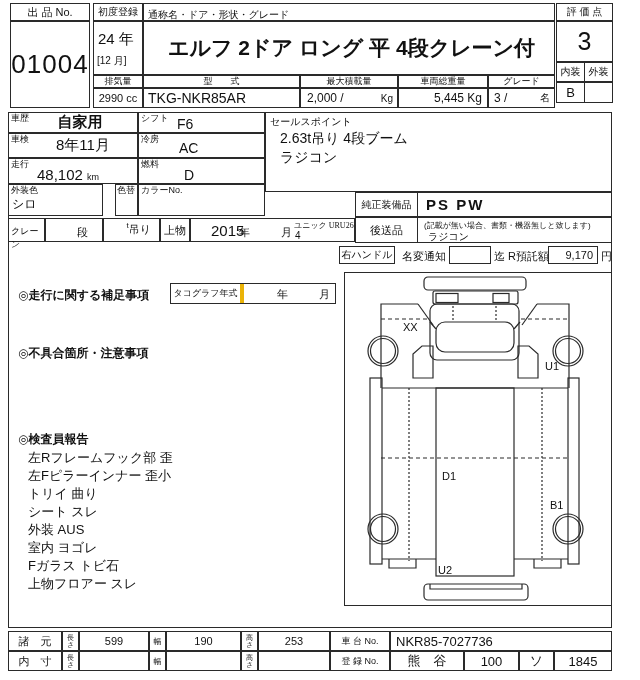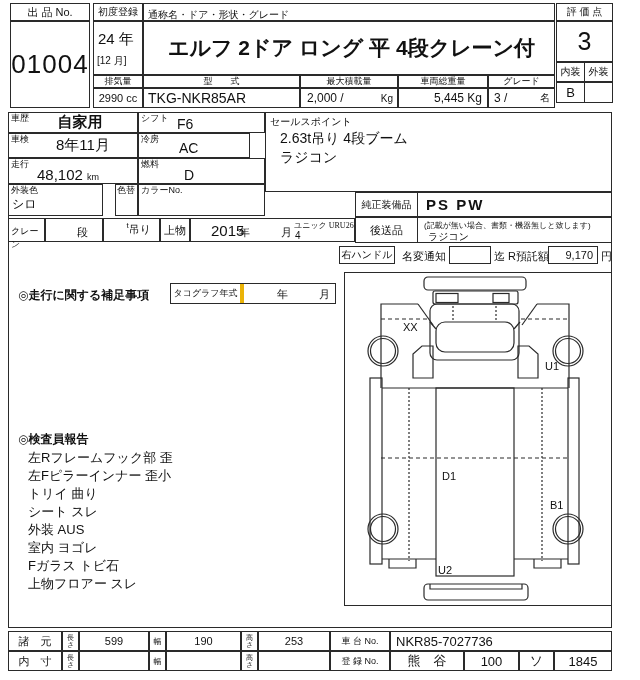--- a/index.html
+++ b/index.html
@@ -75,21 +75,21 @@
   </div>
   <div class="b" style="left:138px;top:112px;width:127px;height:21px;">
     <span class="tag">シフト</span>
     <div style="position:absolute;left:38px;top:3px;font-size:14px;">F6</div>
   </div>
 
   <div class="b" style="left:8px;top:133px;width:130px;height:25px;">
     <span class="tag">車検</span>
     <div class="ctr" style="height:100%;font-size:15px;padding-left:20px;">8年11月</div>
   </div>
-  <div class="b" style="left:138px;top:133px;width:112px;height:25px;">
+  <div class="b" style="left:138px;top:133px;width:127px;height:25px;">
     <span class="tag">冷房</span>
     <div style="position:absolute;left:40px;top:6px;font-size:14px;">AC</div>
   </div>
 
   <div class="b" style="left:8px;top:158px;width:130px;height:26px;">
     <span class="tag">走行</span>
     <div style="position:absolute;left:28px;top:7px;font-size:15px;">
       <span>48,102</span>
       <span style="font-size:9px;">km</span>
     </div>
@@ -158,20 +158,21 @@
   </div>
   <span class="nb" style="left:601px;top:249px;font-size:11px;">円</span>
 
   <div class="nb" style="left:18px;top:287px;font-size:12px;font-weight:bold;">◎走行に関する補足事項</div>
   <div class="b" style="left:170px;top:283px;width:166px;height:21px;">
     <div class="nb ctr" style="left:0;top:0;width:73px;height:19px;border-right:4px solid #eab308;font-size:9px;">タコグラフ年式</div>
     <span style="position:absolute;left:106px;top:3px;font-size:11px;">年</span>
     <span style="position:absolute;left:148px;top:3px;font-size:11px;">月</span>
   </div>
 
+  <div class="nb" style="left:18px;top:345px;font-size:12px;font-weight:bold;">◎不具合箇所・注意事項</div>
 
   <div class="nb" style="left:18px;top:431px;font-size:12px;font-weight:bold;">◎検査員報告</div>
   <div class="nb" style="left:28px;top:467px;font-size:13px;">左Fピラーインナー 歪小</div>
   <div class="nb" style="left:28px;top:449px;font-size:13px;">左Rフレームフック部 歪</div>
   <div class="nb" style="left:28px;top:485px;font-size:13px;">トリイ 曲り</div>
   <div class="nb" style="left:28px;top:503px;font-size:13px;">シート スレ</div>
   <div class="nb" style="left:28px;top:521px;font-size:13px;">外装 AUS</div>
   <div class="nb" style="left:28px;top:539px;font-size:13px;">室内 ヨゴレ</div>
   <div class="nb" style="left:28px;top:557px;font-size:13px;">Fガラス トビ石</div>
   <div class="nb" style="left:28px;top:575px;font-size:13px;">上物フロアー スレ</div>

